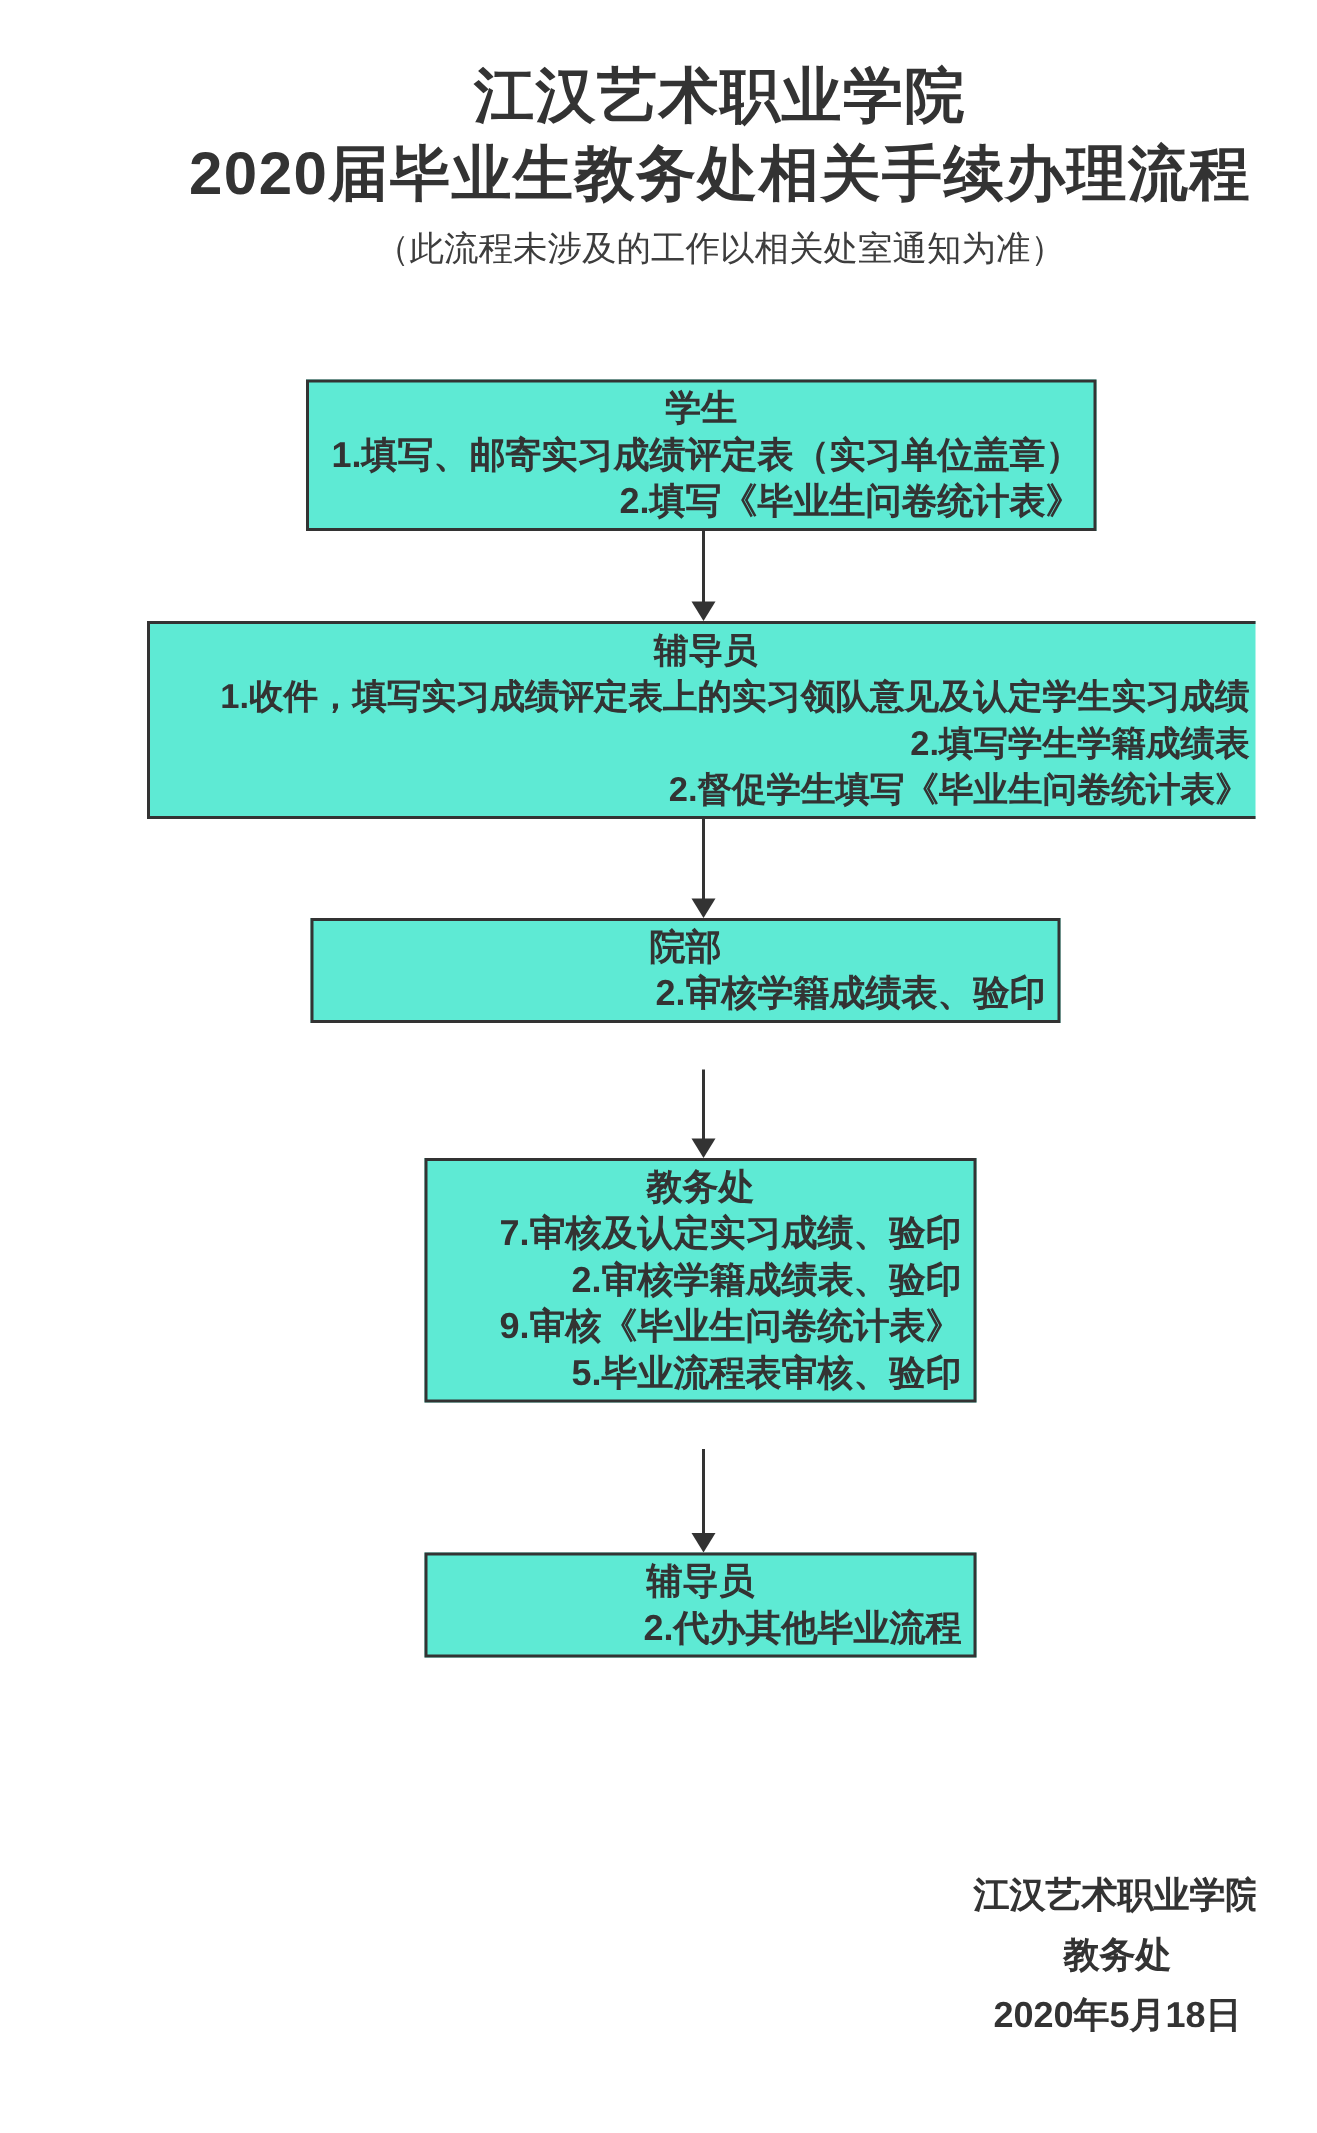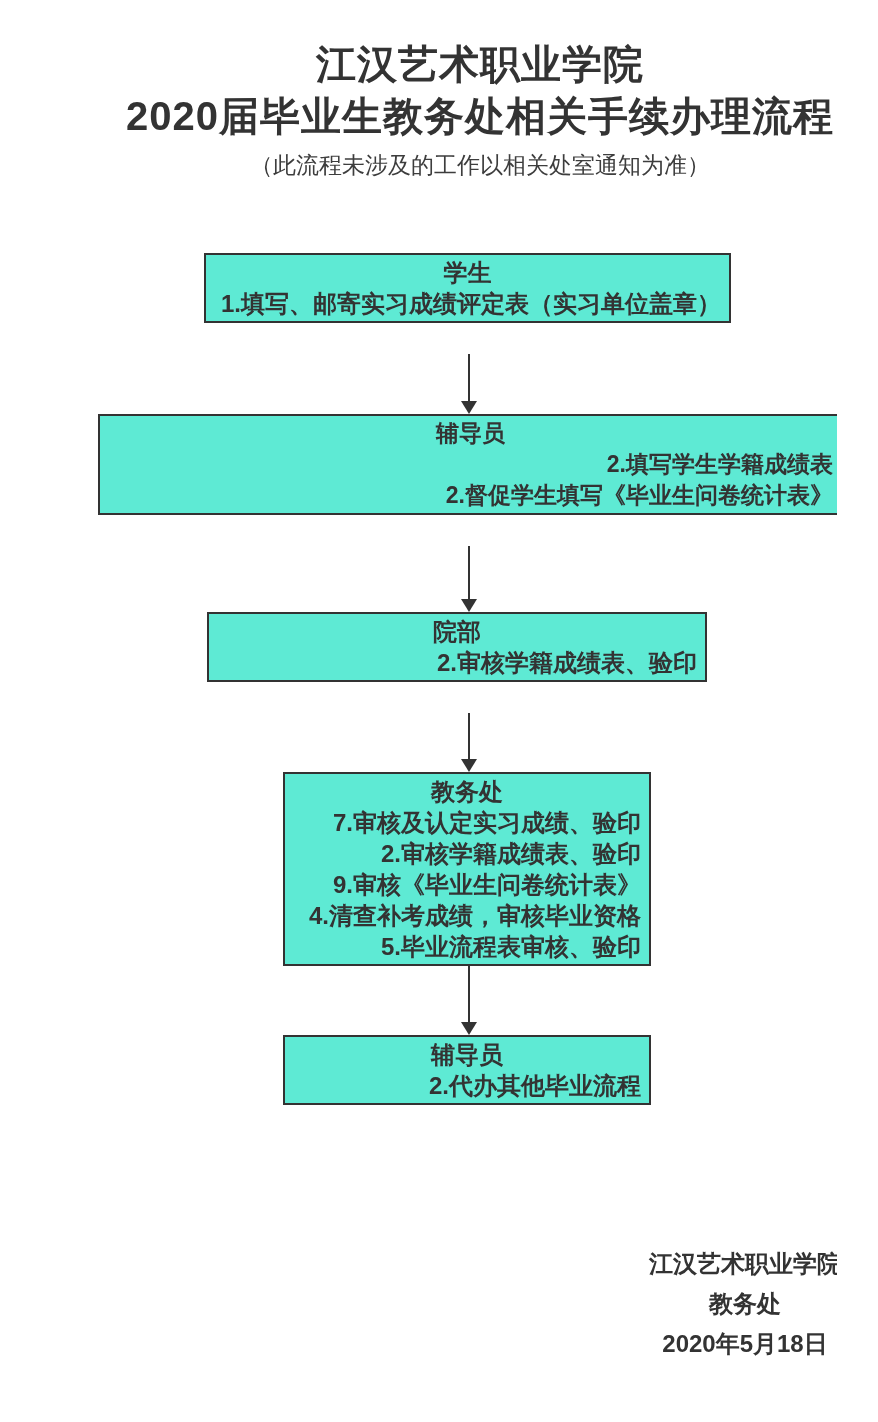--- a/index.html
+++ b/index.html
@@ -95,29 +95,31 @@
   <div class="header">
     <div>江汉艺术职业学院</div>
     <div>2020届毕业生教务处相关手续办理流程</div>
   </div>
 
   <div class="subtitle">（此流程未涉及的工作以相关处室通知为准）</div>
 
   <div class="fbox" id="box1">
     <span class="bt">学生</span>
     <span class="bi">1.填写、邮寄实习成绩评定表（实习单位盖章）</span>
+    <span class="bi">2.填写《毕业生问卷统计表》</span>
   </div>
 
   <div class="arrow" id="arrow1">
     <div class="arrow-line"></div>
     <div class="arrow-head"></div>
   </div>
 
   <div class="fbox" id="box2">
     <span class="bt">辅导员</span>
+    <span class="bi">1.收件，填写实习成绩评定表上的实习领队意见及认定学生实习成绩</span>
     <span class="bi">2.填写学生学籍成绩表</span>
     <span class="bi">2.督促学生填写《毕业生问卷统计表》</span>
   </div>
 
   <div class="arrow" id="arrow2">
     <div class="arrow-line"></div>
     <div class="arrow-head"></div>
   </div>
 
   <div class="fbox" id="box3">
@@ -128,21 +130,20 @@
   <div class="arrow" id="arrow3">
     <div class="arrow-line"></div>
     <div class="arrow-head"></div>
   </div>
 
   <div class="fbox" id="box4">
     <span class="bt">教务处</span>
     <span class="bi">7.审核及认定实习成绩、验印</span>
     <span class="bi">2.审核学籍成绩表、验印</span>
     <span class="bi">9.审核《毕业生问卷统计表》</span>
-    <span class="bi">4.清查补考成绩，审核毕业资格</span>
     <span class="bi">5.毕业流程表审核、验印</span>
   </div>
 
   <div class="arrow" id="arrow4">
     <div class="arrow-line"></div>
     <div class="arrow-head"></div>
   </div>
 
   <div class="fbox" id="box5">
     <span class="bt">辅导员</span>

